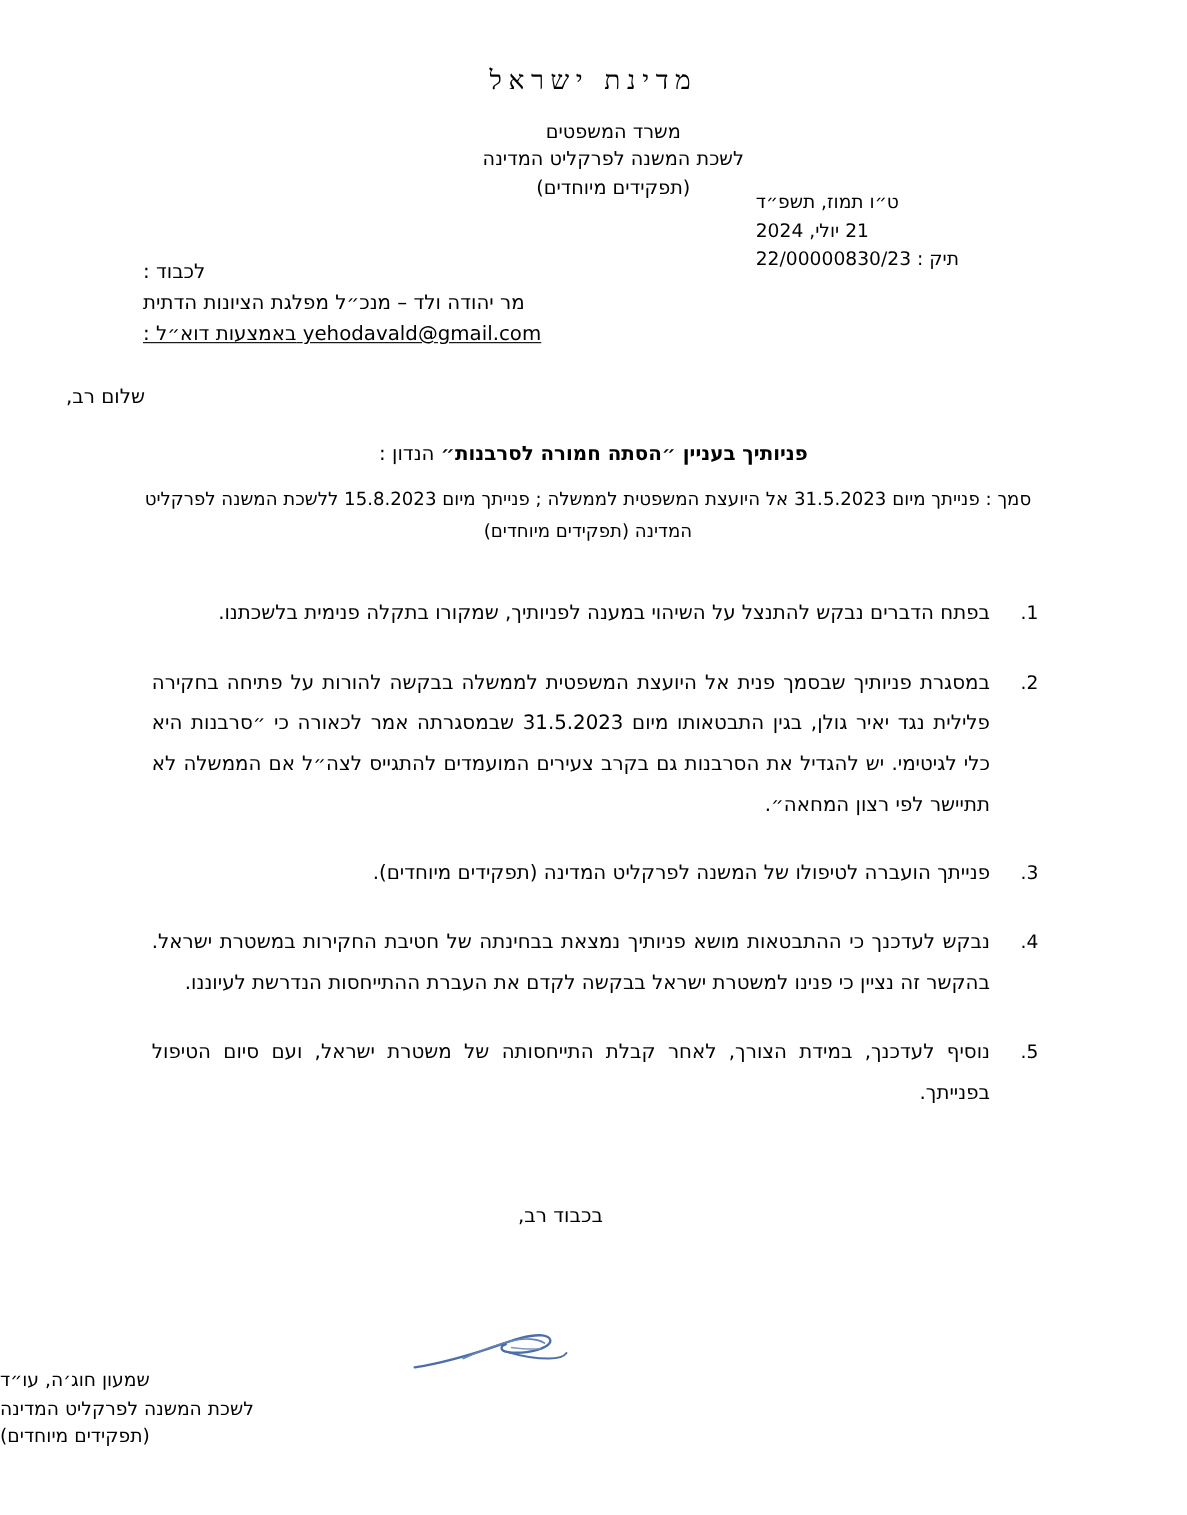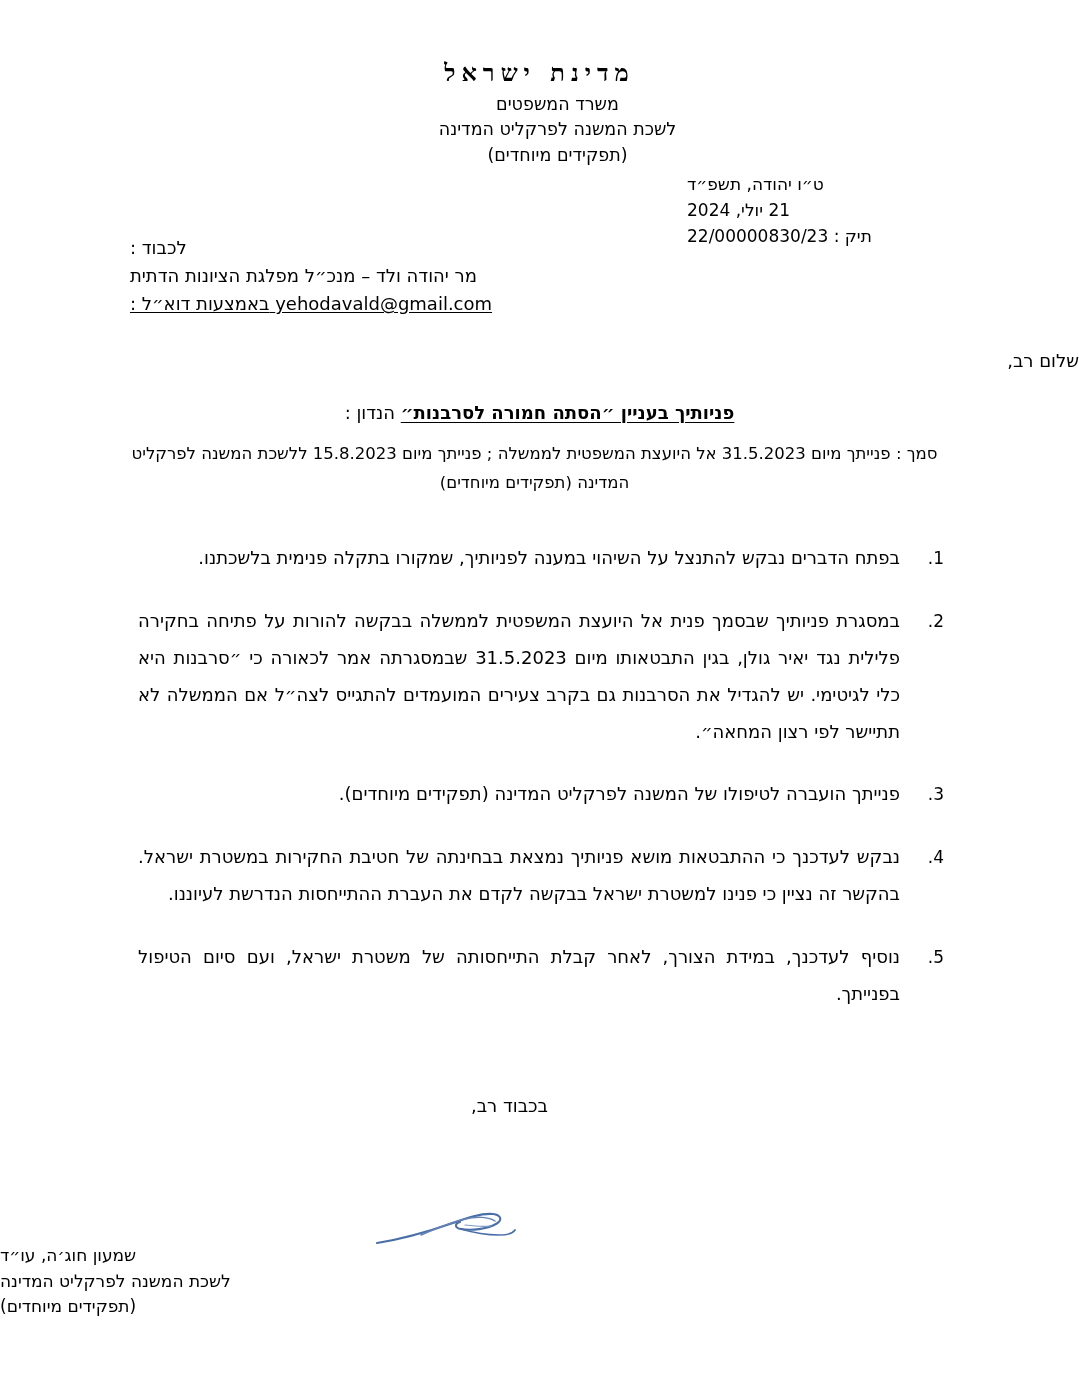--- a/index.html
+++ b/index.html
@@ -26,25 +26,25 @@
   
   .letterhead {
     position: absolute;
     top: 58px;
     left: 0;
     right: 0;
     text-align: center;
   }
   .state-title {
     font-family: "DejaVu Serif", "Liberation Serif", serif;
-    font-weight: bold;
+    font-weight: normal;
     font-size: 24px;
     letter-spacing: 6px;
     line-height: 1.25;
-    margin-bottom: 4px;
+    margin-bottom: 20px;
   }
   .lh-line {
     font-size: 17.5px;
     line-height: 1.45;
     margin-left: 36px;
   }
 
   
   .datebox {
     position: absolute;
@@ -76,38 +76,37 @@
     direction: rtl;
   }
   .addressee .email-line .addr { direction: ltr; unicode-bidi: embed; }
 
   
   .greeting {
     position: absolute;
     top: 350px;
     left: 0;
     right: 0;
-    text-align: right;
-    padding-left: 90px;
+    text-align: left;
+    padding-left: 60px;
     font-size: 18px;
   }
 
   
   .subject {
     position: absolute;
     top: 402px;
     left: 0;
     right: 0;
     text-align: center;
     font-size: 18px;
   }
   .subject .label { }
   .subject .value {
     font-weight: bold;
-    text-decoration: underline;
     text-underline-offset: 3px;
   }
 
   .reference {
     position: absolute;
     top: 440px;
     left: 130px;
     right: 140px;
     text-align: center;
     font-size: 16.5px;
@@ -186,21 +185,21 @@
 <div class="page">
 
   <div class="letterhead">
     <div class="state-title">מדינת ישראל</div>
     <div class="lh-line">משרד המשפטים</div>
     <div class="lh-line">לשכת המשנה לפרקליט המדינה</div>
     <div class="lh-line">(תפקידים מיוחדים)</div>
   </div>
 
   <div class="datebox">
-    <div>ט״ו יהודה, תשפ״ד</div>
+    <div>ט״ו תמוז, תשפ״ד</div>
     <div>21 יולי, 2024</div>
     <div>תיק : 22/00000830/23</div>
   </div>
 
   <div class="addressee">
     <div class="to-label">לכבוד :</div>
     <div>מר יהודה ולד – מנכ״ל מפלגת הציונות הדתית</div>
     <div class="email-line"><span class="addr">yehodavald@gmail.com</span> <span>באמצעות דוא״ל :</span></div>
   </div>
 

